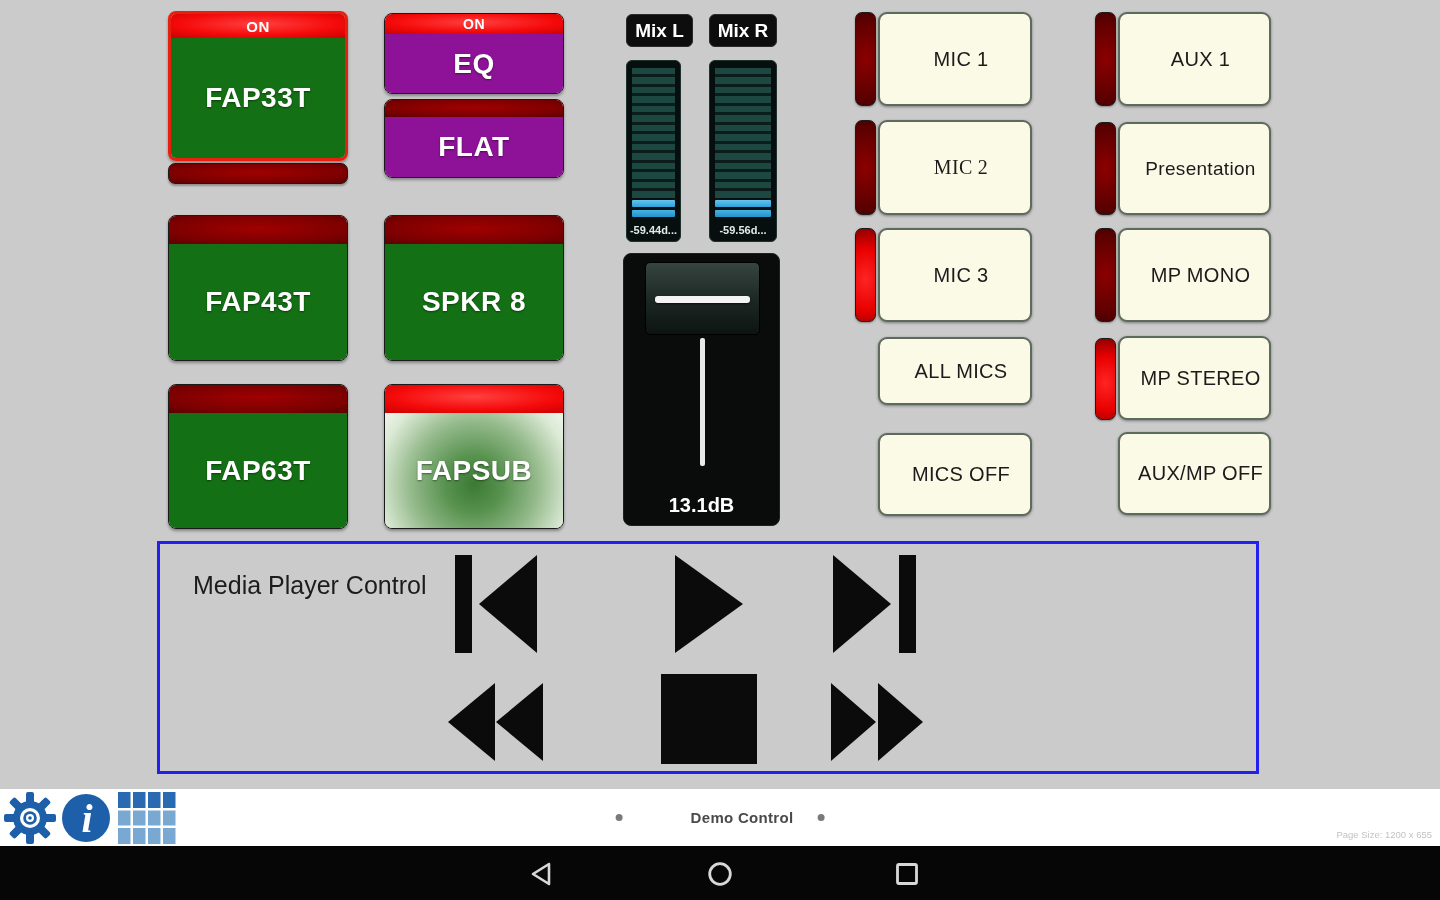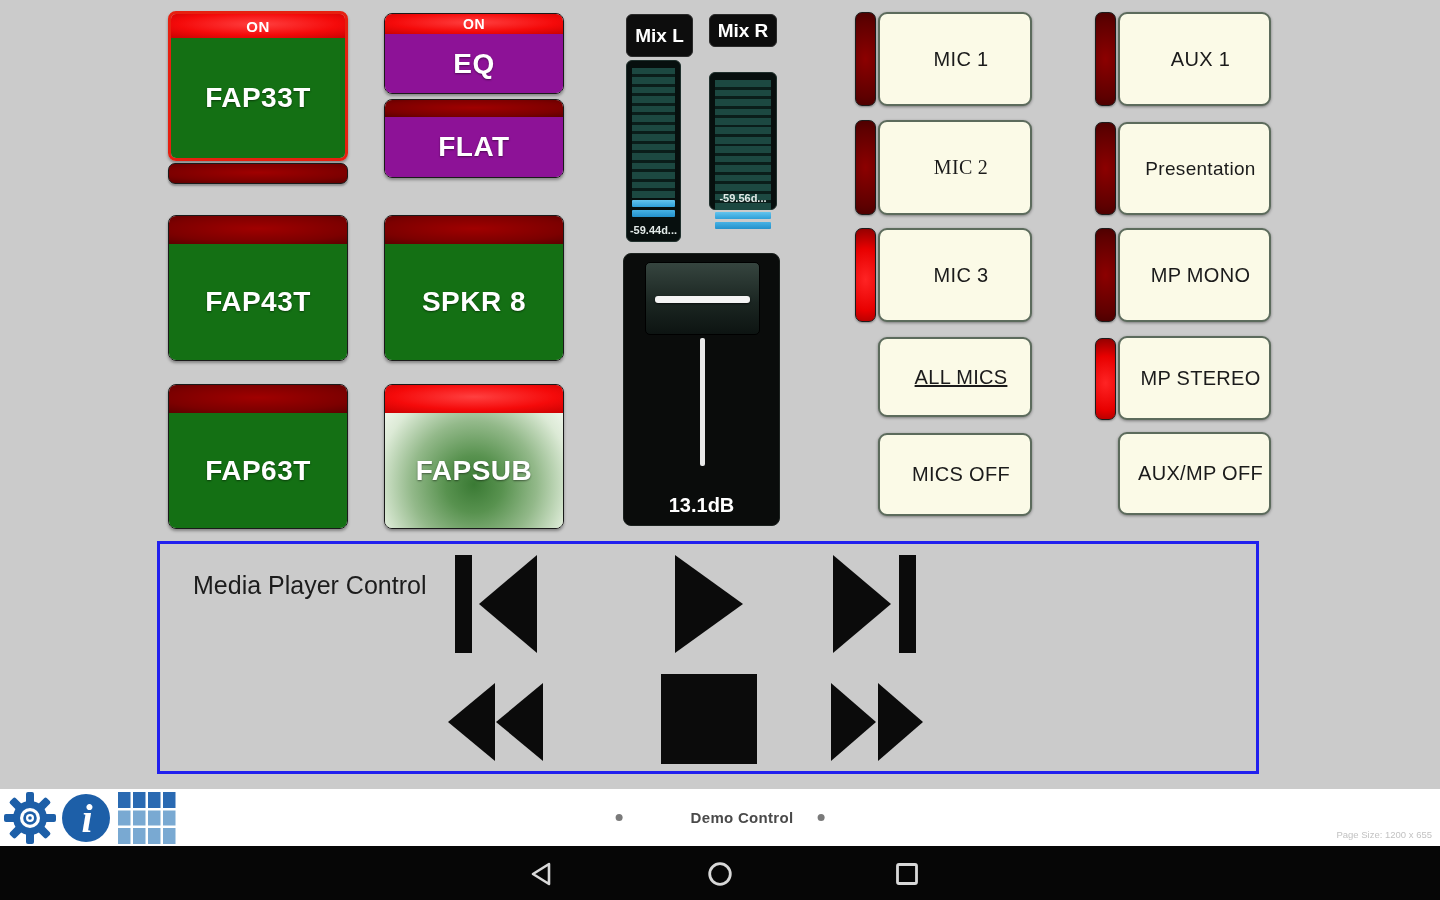--- a/index.html
+++ b/index.html
@@ -131,34 +131,34 @@
     </div>
   </div>
 
   <div class="spk" style="left:384px;top:384px;width:180px;height:145px;">
     <div class="banner banner-lit" style="height:28px;"></div>
     <div class="spk-body fapsub">
       <span>FAPSUB</span>
     </div>
   </div>
 
-  <div class="meter-label" style="left:626px;top:14px;width:67px;height:43px;">
+  <div class="meter-label" style="left:626px;top:14px;width:67px;height:33px;">
     <span>Mix L</span>
   </div>
   <div class="meter-label" style="left:709px;top:14px;width:68px;height:33px;">
     <span>Mix R</span>
   </div>
 
   <div class="meter" style="left:626px;top:60px;width:55px;height:182px;">
     <div class="segs"></div>
     <div class="lit1"></div>
     <div class="lit2"></div>
     <div class="meter-val">-59.44d...</div>
   </div>
-  <div class="meter" style="left:709px;top:60px;width:68px;height:138px;margin-top:12px;">
+  <div class="meter" style="left:709px;top:60px;width:68px;height:182px;">
     <div class="segs"></div>
     <div class="lit1"></div>
     <div class="lit2"></div>
     <div class="meter-val">-59.56d...</div>
   </div>
 
   <div class="fader" style="left:623px;top:253px;width:157px;height:273px;">
     <div class="fader-handle">
       <div class="hline"></div>
     </div>
@@ -174,21 +174,21 @@
   <div class="indicator ind-dark" style="left:855px;top:120px;height:95px;"></div>
   <div class="btn-cream" style="left:878px;top:120px;width:154px;height:95px;font-family:Liberation Serif, serif;">
     <span>MIC 2</span>
   </div>
 
   <div class="indicator ind-lit" style="left:855px;top:228px;height:94px;"></div>
   <div class="btn-cream" style="left:878px;top:228px;width:154px;height:94px;">
     <span>MIC 3</span>
   </div>
 
-  <div class="btn-cream" style="left:878px;top:337px;width:154px;height:80px;text-decoration:underline;">
+  <div class="btn-cream" style="left:878px;top:337px;width:154px;height:68px;">
     <span>ALL MICS</span>
   </div>
 
   <div class="btn-cream" style="left:878px;top:433px;width:154px;height:83px;">
     <span>MICS OFF</span>
   </div>
 
   <div class="indicator ind-dark" style="left:1095px;top:12px;height:94px;"></div>
   <div class="btn-cream" style="left:1118px;top:12px;width:153px;height:94px;">
     <span>AUX 1</span>

